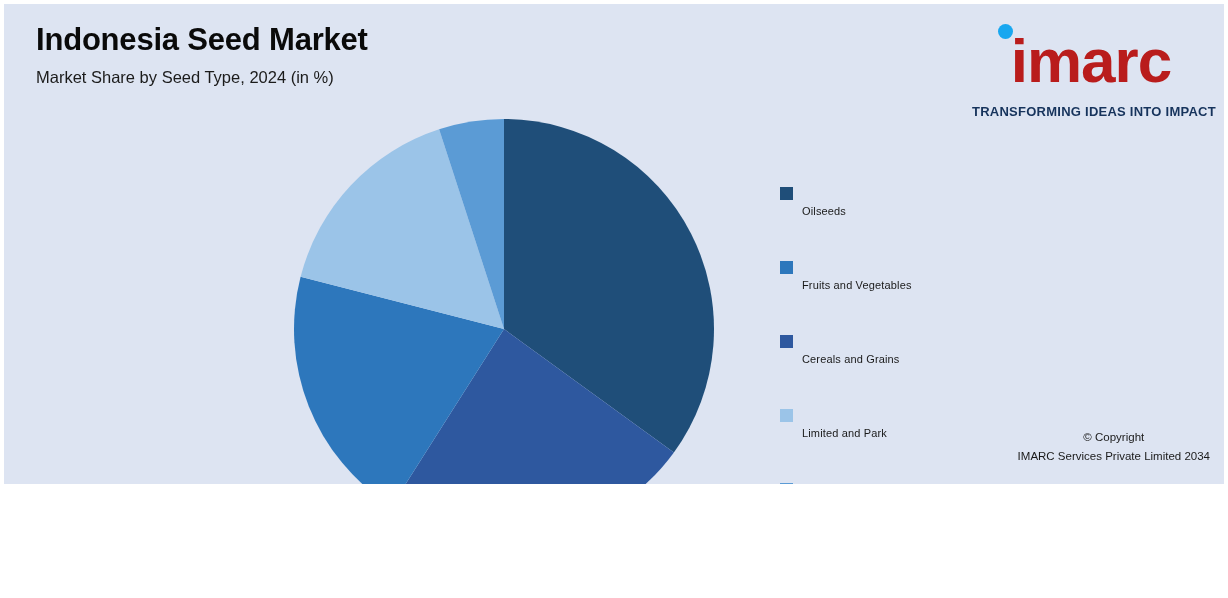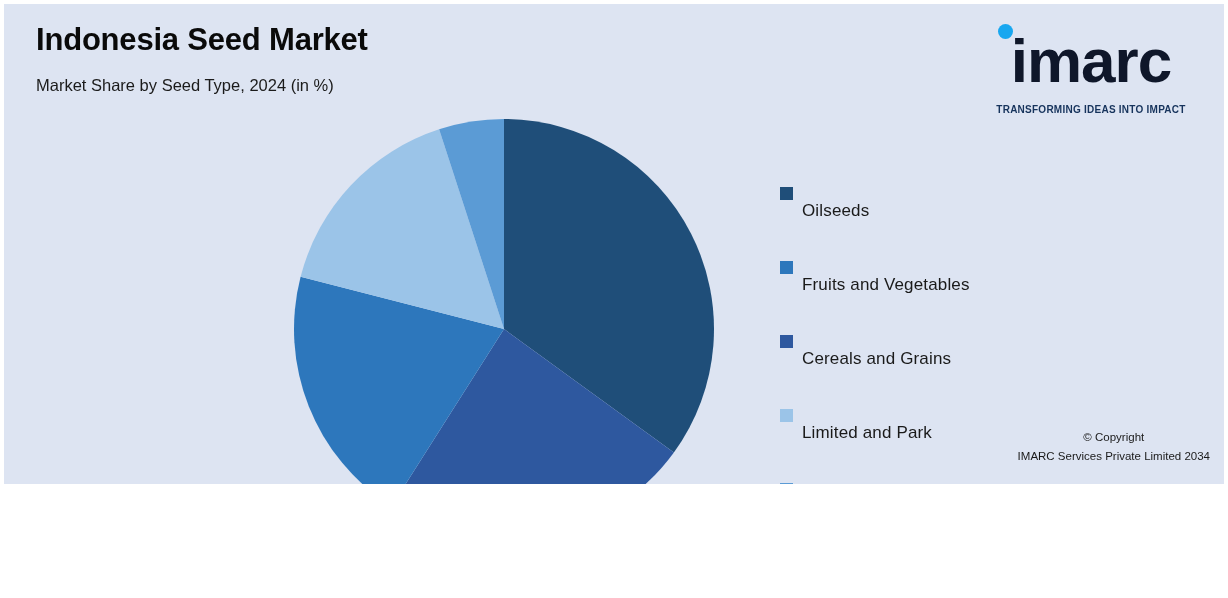--- a/index.html
+++ b/index.html
@@ -34,21 +34,21 @@
     font-size: 31px;
     font-weight: bold;
     color: #0a0a0a;
     letter-spacing: -0.2px;
     line-height: 1.15;
     margin: 0;
   }
   #chart-subtitle {
     font-size: 16.5px;
     color: #1b1b1b;
-    margin-top: 18px;
+    margin-top: 10px;
     line-height: 1.2;
   }
 
   
   #logo-block {
     position: absolute;
     right: 14px;
     top: 14px;
     width: 238px;
     text-align: center;
@@ -67,30 +67,30 @@
     background: #18a7f0;
   }
   #logo-word {
     position: absolute;
     left: 0;
     top: 12px;
     width: 238px;
     font-size: 62px;
     line-height: 62px;
     font-weight: bold;
-    color: #0f172a;
+    color: #b91c1c;
     letter-spacing: -1px;
     text-align: center;
   }
   #logo-tagline {
     position: absolute;
     top: 86px;
     left: 0;
     width: 238px;
-    font-size: 10px;
+    font-size: 13px;
     font-weight: bold;
     color: #16335c;
     letter-spacing: 0.25px;
     text-align: center;
     white-space: nowrap;
   }
 
   
   #pie-area {
     position: absolute;
@@ -113,21 +113,21 @@
     align-items: center;
     height: 74px;
   }
   .legend-swatch {
     width: 13px;
     height: 13px;
     flex: 0 0 13px;
     margin-right: 9px;
   }
   .legend-label {
-    font-size: 17px;
+    font-size: 11px;
     color: #1a1a1a;
     white-space: nowrap;
     letter-spacing: 0.15px;
     margin-top: 35px;
   }
 
   
   #copyright {
     position: absolute;
     right: 14px;

